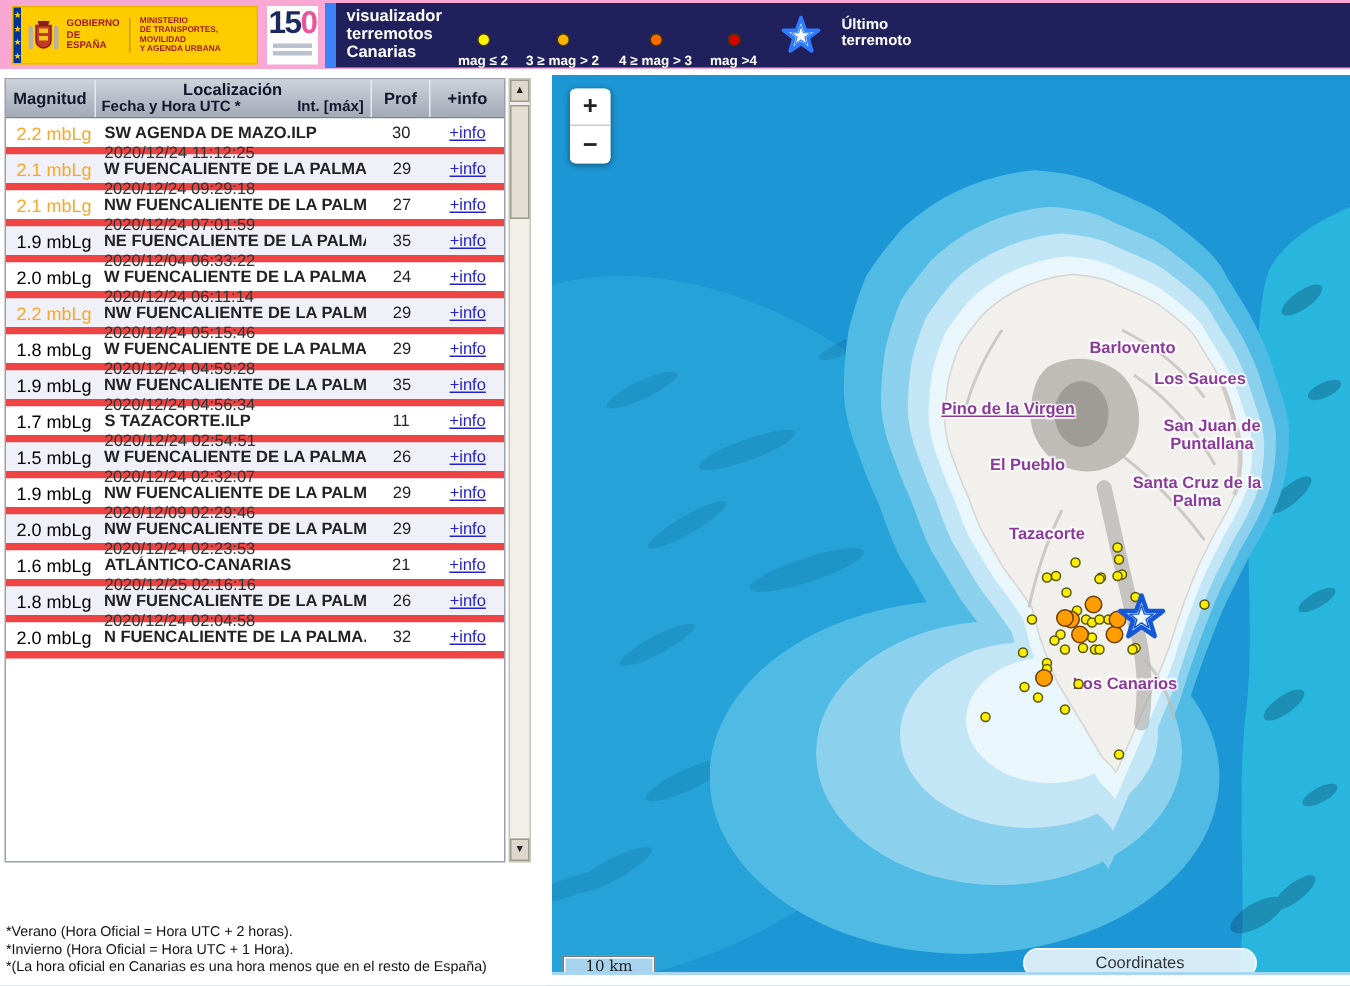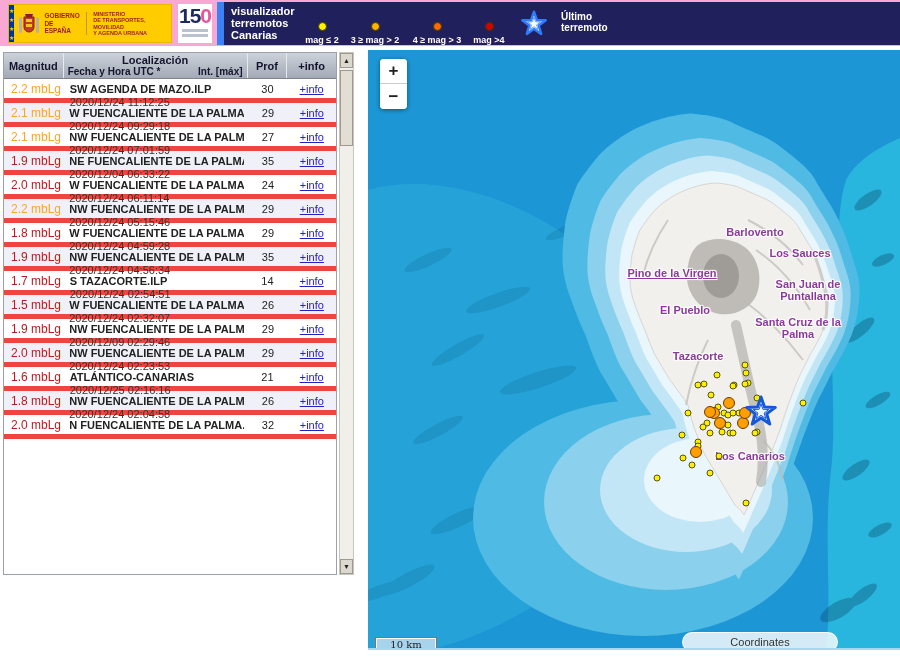--- a/index.html
+++ b/index.html
@@ -34,21 +34,21 @@
   .thead { display:flex; height:26px; background:linear-gradient(#CDD2DA,#A3AAB6); border-bottom:1px solid #7d8490; color:#14142E; font-weight:bold; }
   .th { border-right:1px solid #e7e9ee; }
   .th-mag { width:60px; display:flex; align-items:center; justify-content:center; font-size:11px; }
   .th-loc { width:185px; padding:1px 4px; }
   .th-loc-top { text-align:center; font-size:11px; line-height:12px; }
   .th-loc-sub { display:flex; justify-content:space-between; font-size:10px; line-height:11px; }
   .th-prof { width:40px; display:flex; align-items:center; justify-content:center; font-size:11px; }
   .th-info { width:49px; display:flex; align-items:center; justify-content:center; font-size:11px; border-right:none; }
   .trow { display:flex; height:24px; border-bottom:5px solid #ef4444; background:#fff; }
   .trow:nth-child(even) { background:#F0F0F8; }
-  .c-mag { width:60px; display:flex; align-items:center; padding-left:7px; font-size:12px; color:#b91c1c; }
+  .c-mag { width:60px; display:flex; align-items:center; padding-left:7px; font-size:12px; color:#000000; }
   .c-mag.hl { color:#F9A825; }
   .c-loc { width:185px; padding:4px 4px 0 6px; }
   .loc-name { font-size:11px; font-weight:bold; color:#222; line-height:13px; white-space:nowrap; overflow:hidden; }
   .loc-date { font-size:11px; color:#333; line-height:13px; }
   .c-prof { width:40px; display:flex; align-items:center; justify-content:center; font-size:11px; color:#222; }
   .c-info { width:49px; display:flex; align-items:center; justify-content:center; font-size:11px; }
   .c-info a, .info-link { color:#2222CC; text-decoration:underline; cursor:pointer; }
 
   .scrollbar { position:absolute; left:339px; top:6px; width:15px; height:523px; background:#F1EFE9; border:1px solid #c9c5bb; }
   .sb-btn { position:absolute; left:0; width:13px; height:15px; background:#DCD8CE; border:1px solid #9e9a90; color:#222; font-size:7px; line-height:13px; text-align:center; cursor:pointer; }
@@ -250,21 +250,21 @@
           <div class="c-info">
             <a class="info-link" href="#">+info</a>
           </div>
         </div>
         <div class="trow">
           <div class="c-mag">1.7 mbLg</div>
           <div class="c-loc">
             <div class="loc-name">S TAZACORTE.ILP</div>
             <div class="loc-date">2020/12/24 02:54:51</div>
           </div>
-          <div class="c-prof">14</div>
+          <div class="c-prof">11</div>
           <div class="c-info">
             <a class="info-link" href="#">+info</a>
           </div>
         </div>
         <div class="trow">
           <div class="c-mag">1.5 mbLg</div>
           <div class="c-loc">
             <div class="loc-name">W FUENCALIENTE DE LA PALMA.ILP</div>
             <div class="loc-date">2020/12/24 02:32:07</div>
           </div>
@@ -330,20 +330,25 @@
         </div>
       </div>
   </div>
 
   <div class="scrollbar">
     <div class="sb-btn up">▲</div>
     <div class="sb-thumb"></div>
     <div class="sb-btn down">▼</div>
   </div>
 
+  <div class="footnotes">
+    <div>*Verano (Hora Oficial = Hora UTC + 2 horas).</div>
+    <div>*Invierno (Hora Oficial = Hora UTC + 1 Hora).</div>
+    <div>*(La hora oficial en Canarias es una hora menos que en el resto de España)</div>
+  </div>
 </div>
 
 <div class="map">
   <svg class="base" width="532" height="600" viewBox="0 0 532 600">
     <defs>
       <path id="isl" d="M347,133 C360,134 370,136 377,140 C390,146 400,149 407,155 C420,165 428,171 432,180 C438,190 441,194 444,200 C450,212 452,218 454,225 C458,237 460,243 460,250 C460,262 458,272 455,280 C450,292 446,298 442,305 C438,313 435,319 432,325 C428,334 425,342 422,350 C418,361 415,370 412,380 C408,391 404,400 400,410 C395,421 391,431 387,440 C383,449 379,459 376,465 C373,460 370,458 367,455 C362,447 357,438 352,430 C347,422 342,413 337,405 C333,397 330,388 327,380 C324,372 322,363 320,355 C314,346 308,338 302,330 C297,322 292,313 287,305 C283,297 280,288 277,280 C273,272 270,263 267,255 C264,247 262,238 262,230 C262,221 263,212 264,205 C266,196 269,187 272,180 C277,172 282,166 287,160 C293,154 300,149 307,145 C320,138 334,134 347,133 Z"></path>
     </defs>
 
     <rect width="532" height="600" fill="#1C96D4"></rect>
 

